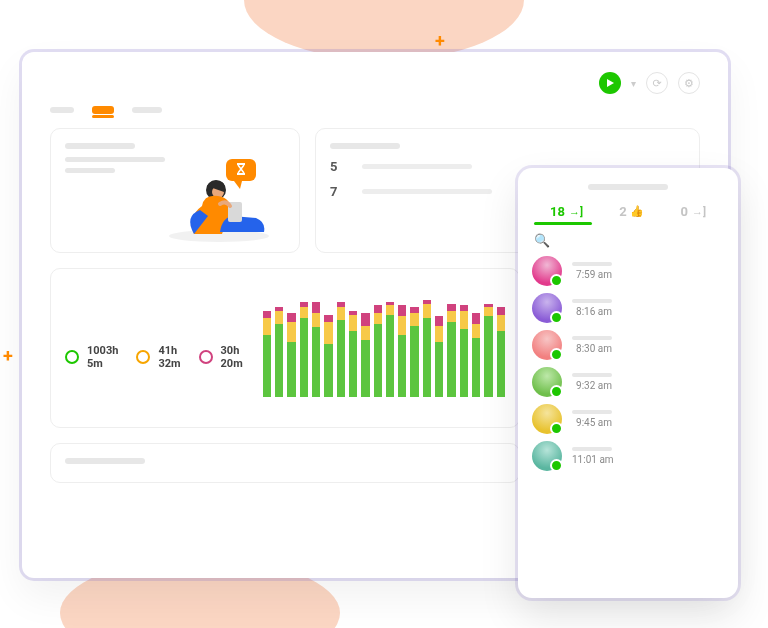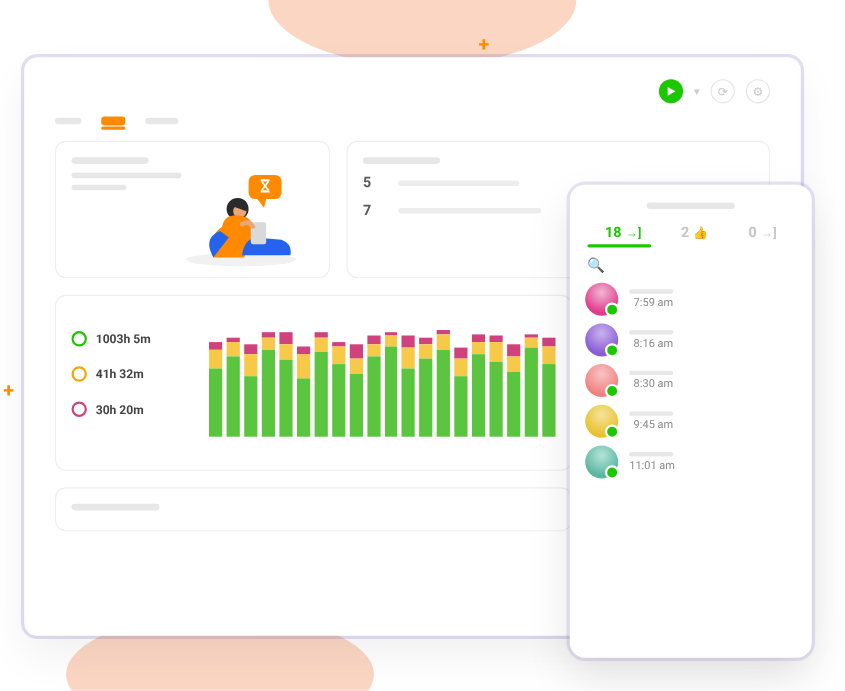--- a/index.html
+++ b/index.html
@@ -33,21 +33,21 @@
 .card { background:#fff; border:1px solid #eee; border-radius:10px; }
 .card-left { flex:0 0 250px; height:125px; padding:14px; position:relative; }
 .sk { background:#e7e7e7; border-radius:3px; }
 .illus { position:absolute; right:10px; bottom:8px; width:125px; height:90px; }
 .card-right { flex:1; height:125px; padding:14px; }
 .stat-row { display:flex; align-items:center; gap:12px; margin:10px 0; }
 .stat-row .num { font-size:13px; font-weight:700; color:#595959; width:20px; }
 .stat-row .bar { height:5px; background:#ededed; border-radius:3px; }
 
 .card-chart { margin-top:15px; width:470px; height:160px; padding:14px; display:flex; gap:20px; }
-.metrics { flex:0 0 105px; display:flex; flex-direction:column; gap:18px; padding-top:18px;}
+.metrics { flex:0 0 105px; display:flex; flex-direction:row; gap:18px; padding-top:18px;}
 .metric { display:flex; align-items:center; gap:8px; font-size:11px; font-weight:700; color:#444; }
 .m-icon { width:14px; height:14px; border:2px solid; border-radius:50%; flex-shrink:0; }
 .chart-area { flex:1; position:relative; display:flex; }
 .y-axis { display:flex; flex-direction:column; justify-content:space-between; font-size:8px; color:#bbb; padding:4px 6px 10px 0; }
 .bars { flex:1; display:flex; align-items:flex-end; gap:4px; height:110px; margin-top:4px; }
 .bar-col { flex:1; display:flex; flex-direction:column-reverse; }
 .seg-g { background:#5CC53F; }
 .seg-y { background:#F7C948; }
 .seg-r { background:#D0427E; }
 
@@ -294,20 +294,27 @@
         </div>
       </div>
       <div class="sp-item">
         <div class="avatar" style="background: radial-gradient(circle at 50% 30%, rgb(247, 197, 197) 0%, rgb(242, 128, 128) 70%);"></div>
         <div class="sp-info">
           <div class="sp-name-sk"></div>
           <div class="sp-time">8:30 am</div>
         </div>
       </div>
       <div class="sp-item">
+        <div class="avatar" style="background: radial-gradient(circle at 50% 30%, rgb(189, 232, 169) 0%, rgb(111, 191, 75) 70%);"></div>
+        <div class="sp-info">
+          <div class="sp-name-sk"></div>
+          <div class="sp-time">9:32 am</div>
+        </div>
+      </div>
+      <div class="sp-item">
         <div class="avatar" style="background: radial-gradient(circle at 50% 30%, rgb(245, 228, 156) 0%, rgb(232, 194, 46) 70%);"></div>
         <div class="sp-info">
           <div class="sp-name-sk"></div>
           <div class="sp-time">9:45 am</div>
         </div>
       </div>
       <div class="sp-item">
         <div class="avatar" style="background: radial-gradient(circle at 50% 30%, rgb(182, 228, 217) 0%, rgb(90, 182, 160) 70%);"></div>
         <div class="sp-info">
           <div class="sp-name-sk"></div>

